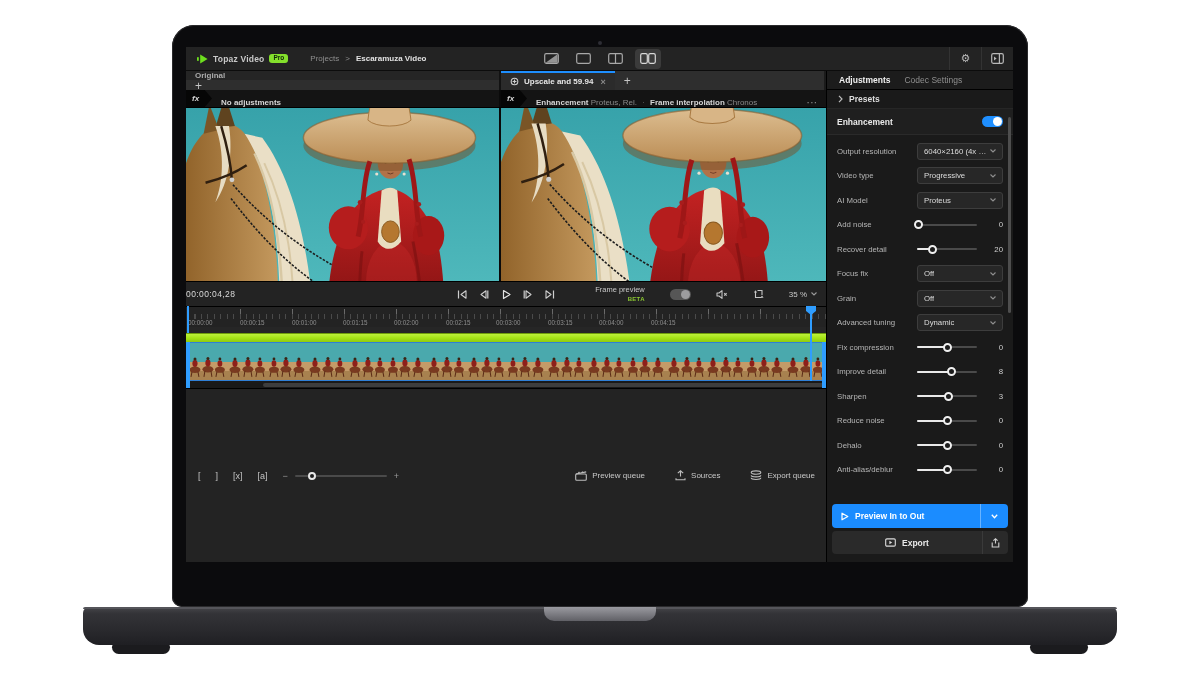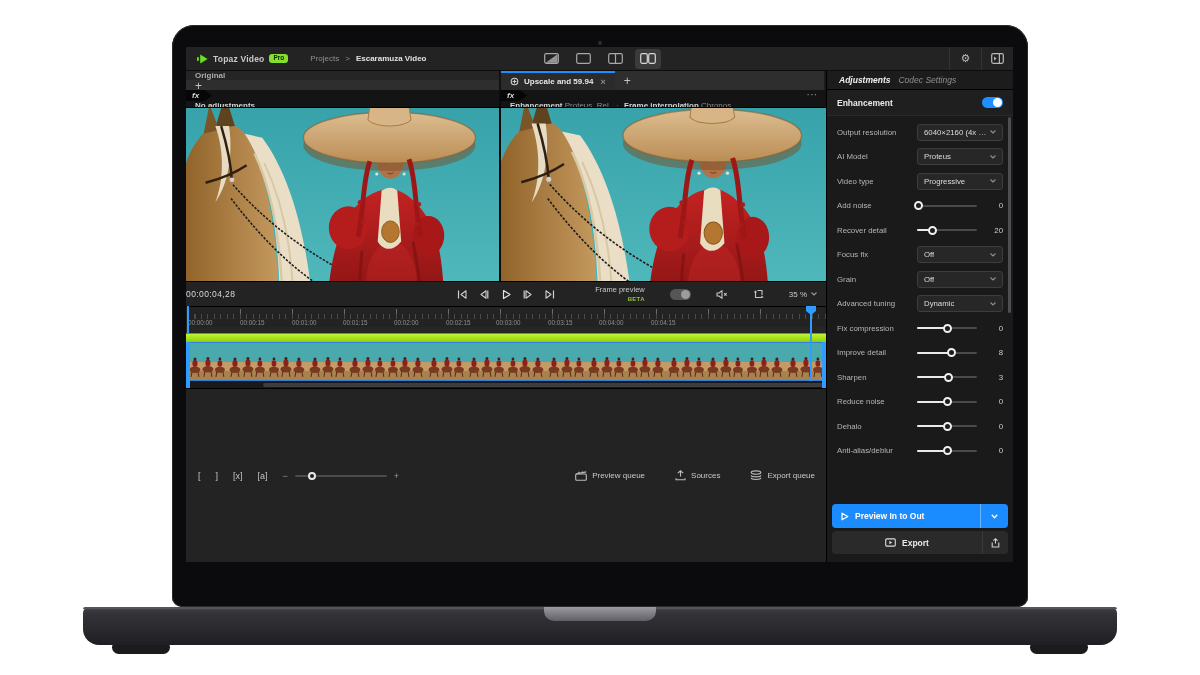--- a/index.html
+++ b/index.html
@@ -47,21 +47,21 @@
   .tabhalf.l{width:315px;border-right:2px solid #121212;flex-direction:column;}
   .tabhalf.r{width:323px;}
   .tab{display:flex;align-items:center;gap:5px;padding:0 9px;background:#252525;color:#ababab;font-size:8px;font-weight:600;}
   .tab.active{background:#2b2b2b;border-top:2px solid #1e8fff;color:#e6e6e6;}
   .tabstrip{flex:1;background:#2e2e2e;display:flex;align-items:center;padding-left:9px;}
   .plusbtn{color:#c5c5c5;font-size:12px;font-weight:400;line-height:1;}
   .closex{color:#8a8a8a;font-size:9px;margin-left:2px;}
 
   
   .fxrow{height:18px;display:flex;flex:0 0 auto;background:#141414;border-bottom:1px solid #000;}
-  .fxhalf{display:flex;align-items:flex-start;position:relative;flex-direction:column;}
+  .fxhalf{display:flex;align-items:flex-end;position:relative;}
   .fxhalf.l{width:315px;border-right:2px solid #0a0a0a;}
   .fxhalf.r{flex:1;}
   .fxbadge{width:26px;height:100%;background:#060606;clip-path:polygon(0 0,72% 0,100% 50%,72% 100%,0 100%);
            display:flex;align-items:center;color:#d8d8d8;font-style:italic;font-size:8px;font-weight:700;padding-left:6px;}
   .fxtext{margin-left:9px;white-space:nowrap;overflow:hidden;}
   .fx-strong{color:#d6d6d6;font-weight:700;}
   .fx-dim{color:#8a8a8a;}
   .fx-dot{color:#5d5d5d;margin:0 3px;}
   .fx-more{position:absolute;right:8px;color:#8a8a8a;letter-spacing:1px;font-weight:700;}
 
@@ -117,21 +117,21 @@
   .toolbar{flex:1;background:#232323;border-top:1px solid #000;display:flex;align-items:center;}
   .tool-left{display:flex;align-items:center;gap:15px;padding-left:12px;color:#c3c3c3;font-size:9px;}
   .bracket{font-size:9px;color:#c3c3c3;}
   .zslider{display:flex;align-items:center;gap:7px;color:#9a9a9a;}
   .ztrack{width:92px;height:2px;background:#4a4a4a;border-radius:1px;position:relative;}
   .zknob{position:absolute;left:14%;top:-3px;width:8px;height:8px;border-radius:50%;background:#1e1e1e;border:2px solid #e8e8e8;}
   .tool-right{margin-left:auto;display:flex;align-items:center;gap:30px;padding-right:11px;}
   .queue-item{display:flex;align-items:center;gap:5px;color:#c9c9c9;font-size:8px;}
 
   
-  .sb-tabs{height:19px;display:flex;align-items:center;gap:8px;padding-left:12px;background:#1c1c1c;border-bottom:1px solid #000;flex:0 0 auto;font-style:italic;}
+  .sb-tabs{height:19px;display:flex;align-items:center;gap:14px;padding-left:12px;background:#1c1c1c;border-bottom:1px solid #000;flex:0 0 auto;}
   .sb-tab{font-size:8.5px;color:#8f8f8f;}
   .sb-tab.active{color:#f0f0f0;font-weight:700;}
   .presets{height:19px;display:flex;align-items:center;gap:6px;padding-left:11px;border-bottom:1px solid #262626;flex:0 0 auto;}
   .presets span{color:#dedede;font-weight:700;font-size:8.5px;}
   .enh-header{height:26px;display:flex;align-items:center;background:#1f1f1f;border-bottom:1px solid #2a2a2a;padding:0 10px;flex:0 0 auto;}
   .enh-header span{color:#eaeaea;font-weight:700;font-size:8.5px;flex:1;}
   .sb-rows{padding-top:4px;flex:0 0 auto;}
   .row{height:24.5px;display:flex;align-items:center;padding:0 10px;}
   .rlbl{flex:1;color:#b5b5b5;font-size:7.8px;}
   .sel{width:86px;height:17px;background:#272727;border:1px solid #3d3d3d;border-radius:3px;display:flex;align-items:center;
@@ -579,50 +579,56 @@
                 </div>
               </div>
             </div>
           </div>
 
           <div class="sidebar">
             <div class="sb-tabs">
               <span class="sb-tab active">Adjustments</span>
               <span class="sb-tab">Codec Settings</span>
             </div>
+            <div class="presets">
+              <svg width="5" height="8" viewBox="0 0 5 8">
+                <path d="M1,0.8 L4,4 L1,7.2" fill="none" stroke="#bdbdbd" stroke-width="1.2"></path>
+              </svg>
+              <span>Presets</span>
+            </div>
             <div class="enh-header">
               <span>Enhancement</span>
               <div class="toggle blue">
                   <div class="knob"></div>
                 </div>
             </div>
 
             <div class="sb-rows">
               <div class="row">
                 <span class="rlbl">Output resolution</span>
                 <div class="sel">
                   <span class="selval">6040×2160 (4x …</span>
                   <svg width="6" height="4" viewBox="0 0 6 4">
                       <path d="M0.5,0.5 L3,3 L5.5,0.5" fill="none" stroke="#8f8f8f" stroke-width="1.1"></path>
                     </svg>
                 </div>
               </div>
               <div class="row">
+                <span class="rlbl">Video type</span>
+                <div class="sel">
+                  <span class="selval">Progressive</span>
+                  <svg width="6" height="4" viewBox="0 0 6 4">
+                      <path d="M0.5,0.5 L3,3 L5.5,0.5" fill="none" stroke="#8f8f8f" stroke-width="1.1"></path>
+                    </svg>
+                </div>
+              </div>
+              <div class="row">
                 <span class="rlbl">AI Model</span>
                 <div class="sel">
                   <span class="selval">Proteus</span>
-                  <svg width="6" height="4" viewBox="0 0 6 4">
-                      <path d="M0.5,0.5 L3,3 L5.5,0.5" fill="none" stroke="#8f8f8f" stroke-width="1.1"></path>
-                    </svg>
-                </div>
-              </div>
-              <div class="row">
-                <span class="rlbl">Video type</span>
-                <div class="sel">
-                  <span class="selval">Progressive</span>
                   <svg width="6" height="4" viewBox="0 0 6 4">
                       <path d="M0.5,0.5 L3,3 L5.5,0.5" fill="none" stroke="#8f8f8f" stroke-width="1.1"></path>
                     </svg>
                 </div>
               </div>
               <div class="row">
                 <span class="rlbl">Add noise</span>
                 <div class="sliderwrap">
                   <div class="strack">
                       <div class="sfill" style="width:3%"></div>

